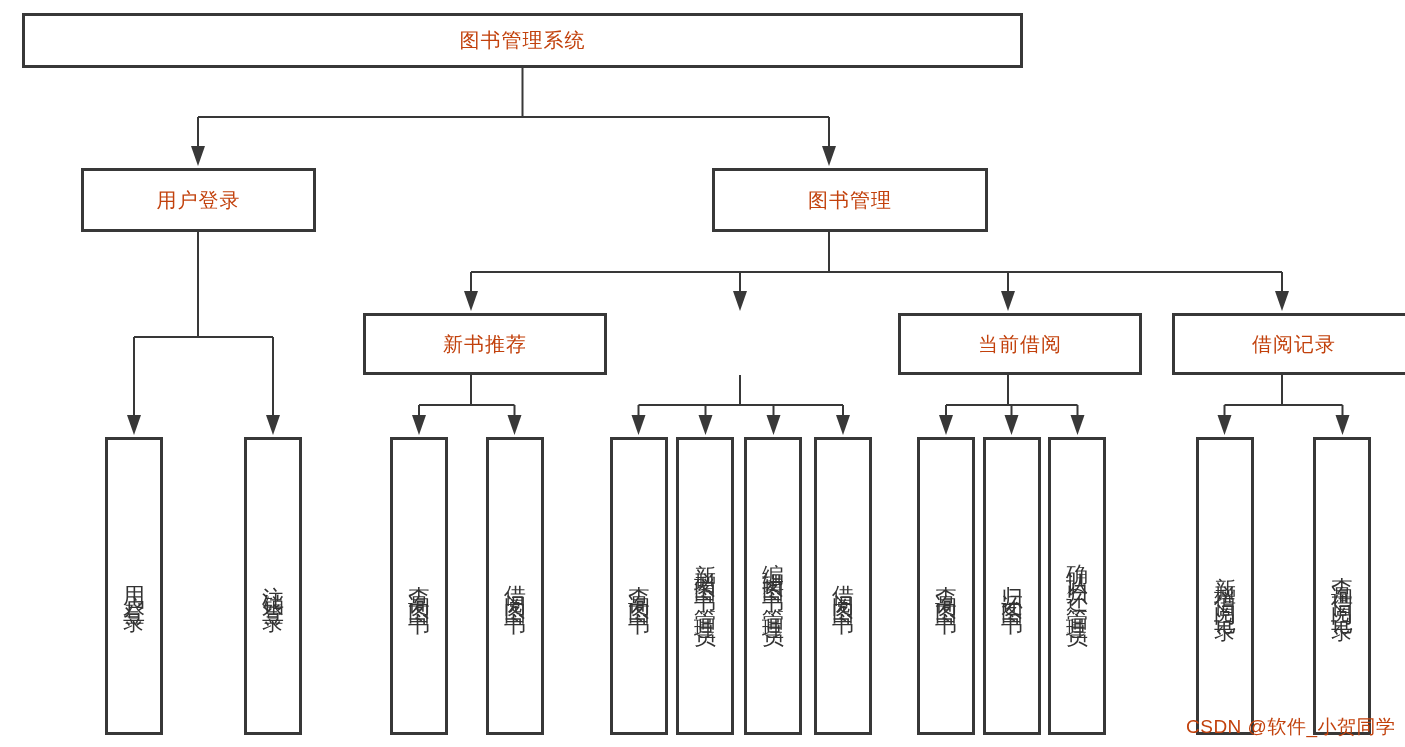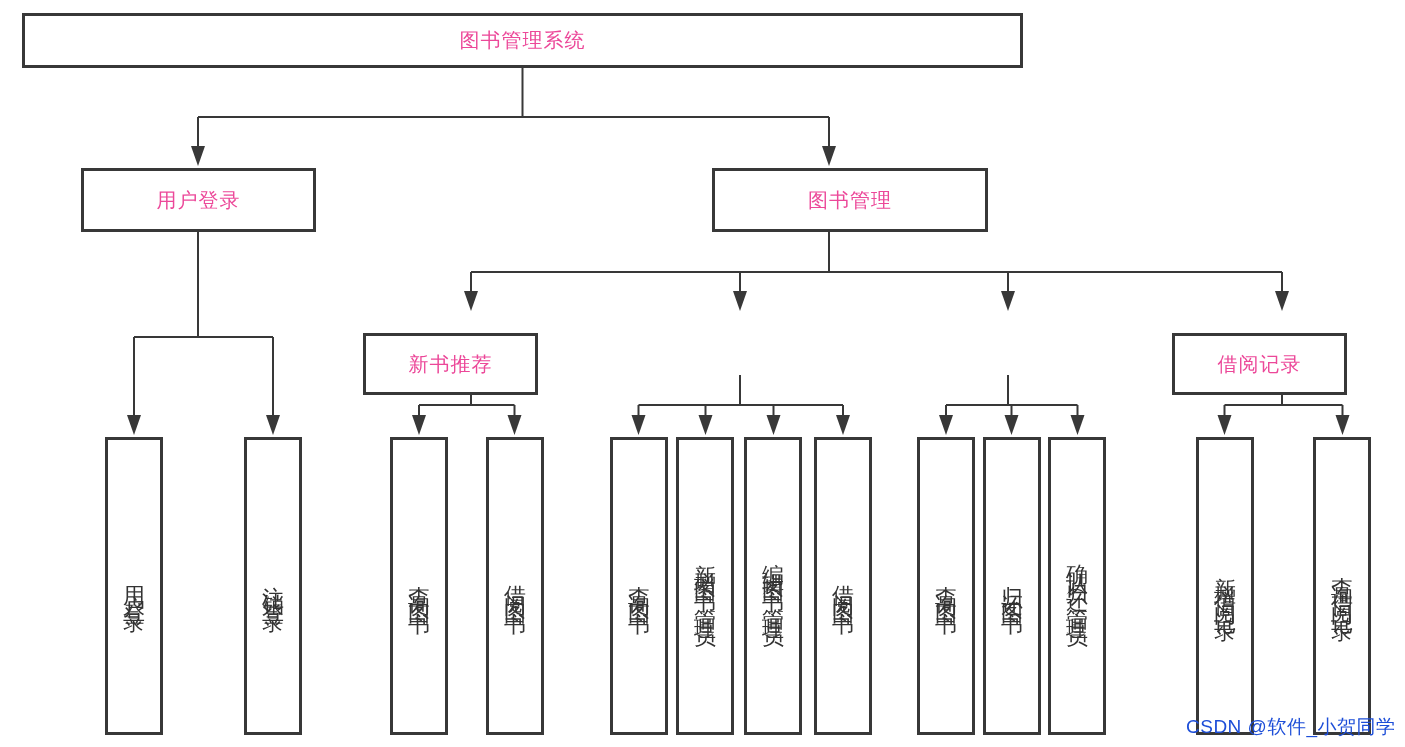--- a/index.html
+++ b/index.html
@@ -21,45 +21,45 @@
     position: absolute;
     box-sizing: border-box;
     border: 3px solid #383838;
     background: #ffffff;
     display: flex;
     align-items: center;
     justify-content: center;
   }
   .hlabel {
     font-size: 20px;
-    color: #ec4899;
+    color: #c2410c;
     white-space: nowrap;
     letter-spacing: 1px;
     text-align: center;
   }
   .root-box   { left: 22px;  top: 13px;  width: 1001px; height: 55px; }
   .lv2-left   { left: 81px;  top: 168px; width: 235px;  height: 64px; }
   .lv2-right  { left: 712px; top: 168px; width: 276px;  height: 64px; }
-  .lv3        { top: 313px; height: 62px; width: 175px; margin-top: 20px; }
+  .lv3        { top: 313px; height: 62px; width: 244px; }
   .vnode      { top: 437px; height: 298px; width: 58px; }
   .vlabel {
     writing-mode: vertical-rl;
     text-orientation: mixed;
     font-size: 22px;
     letter-spacing: 9px;
     line-height: 1;
     color: #333333;
   }
   .watermark {
     position: absolute;
     left: 1186px;
     top: 714px;
     font-size: 19px;
     letter-spacing: 0.5px;
-    color: #1d4ed8;
+    color: #c2410c;
     white-space: nowrap;
   }
 </style>
 </head>
 <body>
 
 <div class="canvas">
 
   <svg class="connectors" viewBox="0 0 1405 747" xmlns="http://www.w3.org/2000/svg" aria-hidden="true">
     <path d="M522.5 68 V117 M198 117 H829 M198 117 V148 M829 117 V148
@@ -98,20 +98,23 @@
 
   <div class="node lv2-left">
     <span class="hlabel">用户登录</span>
   </div>
   <div class="node lv2-right">
     <span class="hlabel">图书管理</span>
   </div>
 
   <div class="node lv3" style="left:363px">
     <span class="hlabel">新书推荐</span>
+  </div>
+  <div class="node lv3" style="left:898px">
+    <span class="hlabel">当前借阅</span>
   </div>
   <div class="node lv3" style="left:1172px">
     <span class="hlabel">借阅记录</span>
   </div>
 
   <div class="node vnode" style="left:105px">
     <span class="vlabel">用户登录</span>
   </div>
   <div class="node vnode" style="left:244px">
     <span class="vlabel">注销登录</span>

